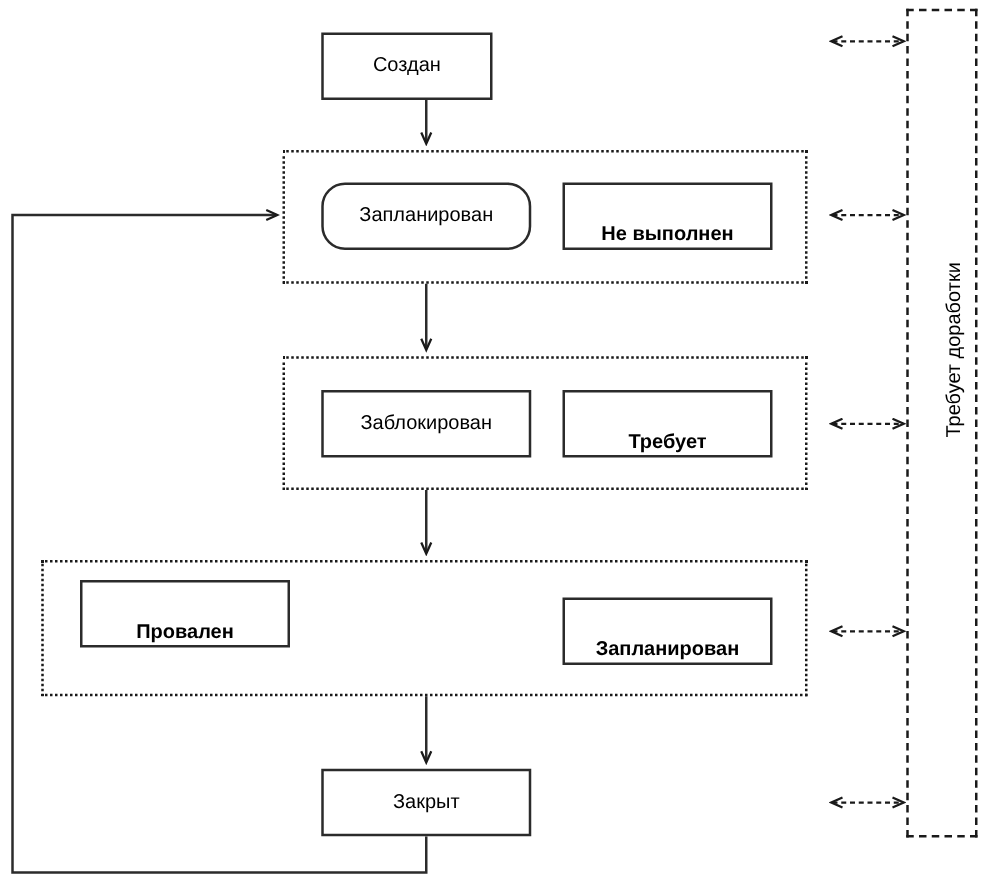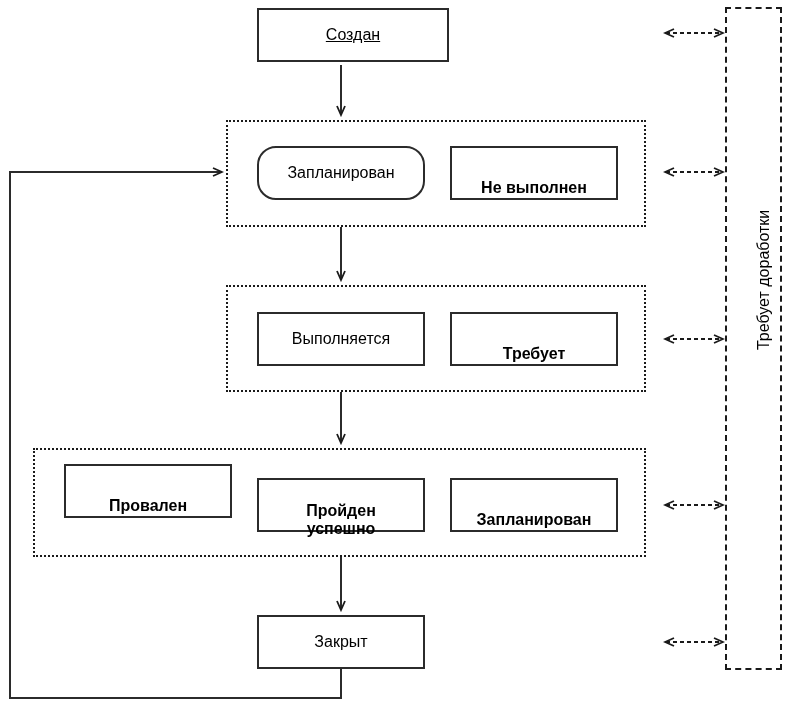--- a/index.html
+++ b/index.html
@@ -118,48 +118,44 @@
     </g>
     <g>
       <line x1="666" y1="642" x2="722" y2="642" stroke="#1a1a1a" stroke-width="1.8" stroke-dasharray="4,3" marker-end="url(#arrow-solid)" marker-start="url(#arrow-solid-start)"></line>
     </g>
   </svg>
 
   <div class="group-box" style="left:226px; top:120px; width:420px; height:107px;"></div>
   <div class="group-box" style="left:226px; top:285px; width:420px; height:107px;"></div>
   <div class="group-box" style="left:33px; top:448px; width:613px; height:109px;"></div>
 
-  <div class="node-box node-normal" style="left:257px; top:8px; width:192px; height:54px;text-decoration:underline;">
+  <div class="node-box node-normal" style="left:257px; top:26px; width:137px; height:54px;">
     <span class="node-label">Создан</span>
   </div>
 
   <div class="node-box node-normal" style="left:257px; top:146px; width:168px; height:54px;border-radius:19px;">
     <span class="node-label">Запланирован</span>
   </div>
 
   <div class="node-box node-bold" style="left:450px; top:146px; width:168px; height:54px;">
     <span class="node-label">Не выполнен</span>
   </div>
 
   <div class="node-box node-normal" style="left:257px; top:312px; width:168px; height:54px;">
-    <span class="node-label">Выполняется</span>
+    <span class="node-label">Заблокирован</span>
   </div>
 
   <div class="node-box node-bold" style="left:450px; top:312px; width:168px; height:54px;">
     <span class="node-label">Требует</span>
   </div>
 
   <div class="node-box node-bold" style="left:64px; top:464px; width:168px; height:54px;">
     <span class="node-label">Провален</span>
   </div>
 
-  <div class="node-box node-bold" style="left:257px; top:478px; width:168px; height:54px;">
-    <span class="node-label">Пройден
-успешно</span>
-  </div>
 
   <div class="node-box node-bold" style="left:450px; top:478px; width:168px; height:54px;">
     <span class="node-label">Запланирован</span>
   </div>
 
   <div class="node-box node-normal" style="left:257px; top:615px; width:168px; height:54px;">
     <span class="node-label">Закрыт</span>
   </div>
 
   <div class="side-panel" style="left:725px; top:7px; width:57px; height:663px;">

